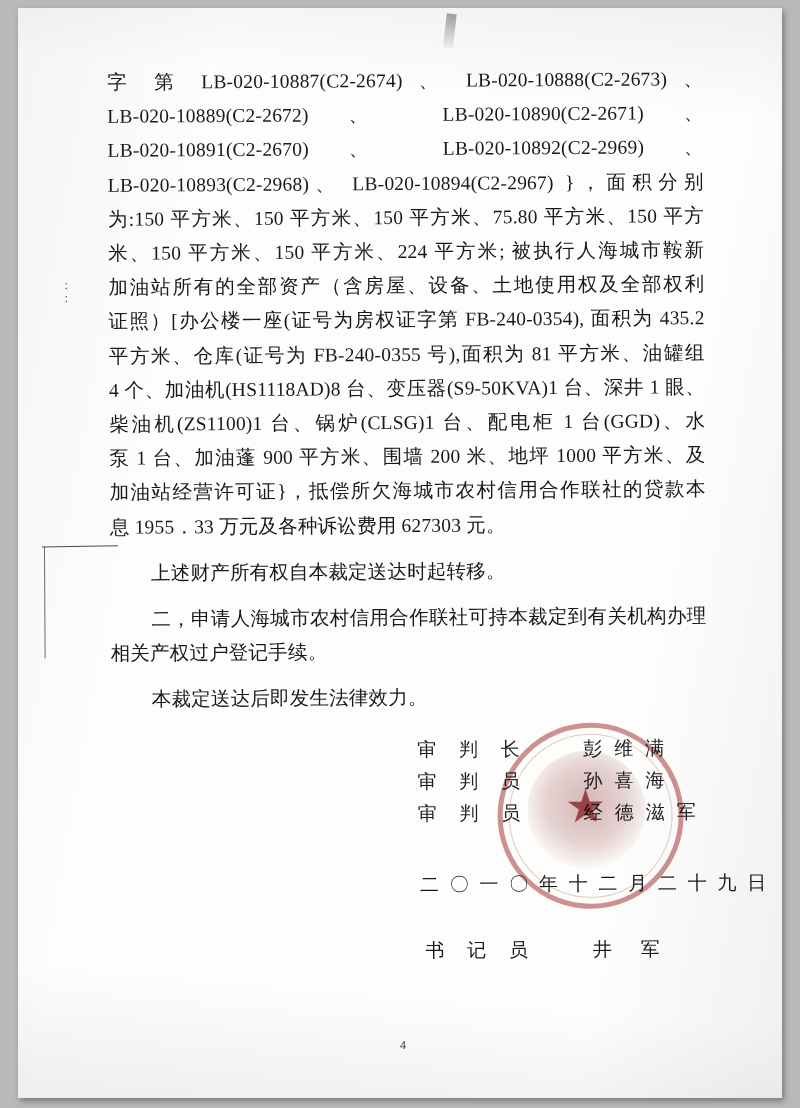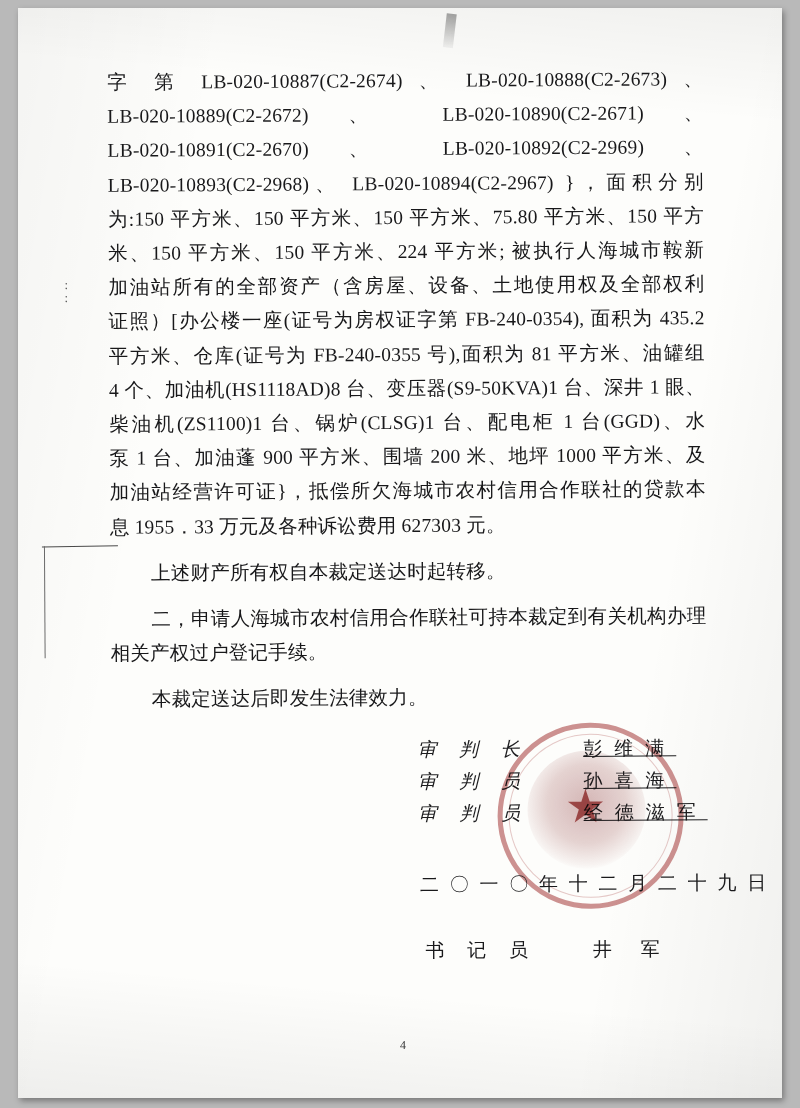--- a/index.html
+++ b/index.html
@@ -108,26 +108,24 @@
     line-height: 32px;
     color: #1c1c1e;
   }
   .sig-row {
     display: flex;
     white-space: nowrap;
   }
   .sig-title {
     letter-spacing: 9px;
     width: 104px;
-    font-style: italic;
   }
   .sig-name {
     letter-spacing: 12px;
     margin-left: 62px;
-    text-decoration: underline;
   }
   .date-line {
     position: absolute;
     left: 400px;
     top: 864px;
     font-size: 19px;
     letter-spacing: 3px;
     color: #19191b;
     white-space: nowrap;
   }

